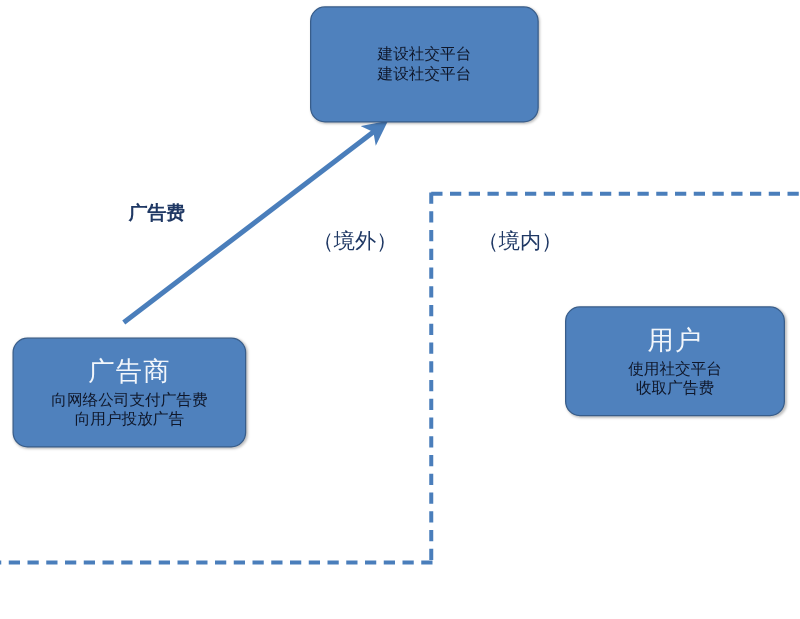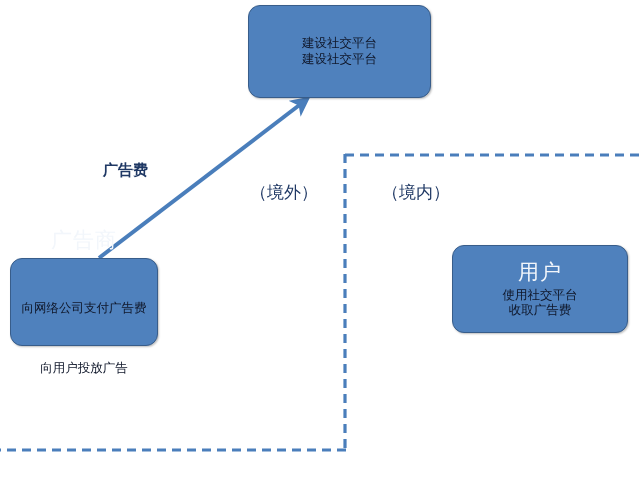--- a/index.html
+++ b/index.html
@@ -44,21 +44,21 @@
     white-space: nowrap;
   }
   .node .node-line {
     font-size: 12.5px;
     color: #0f172a;
     white-space: nowrap;
   }
 
   #node-social  { left: 248px; top: 5px;   width: 183px; height: 93px; }
   #node-social .node-title { font-size: 22px; }
-  #node-advertiser { left: 10px;  top: 258px; width: 148px; height: 88px; gap: 45px; }
+  #node-advertiser { left: 10px;  top: 270px; width: 187px; height: 88px; }
   #node-user       { left: 452px; top: 245px; width: 176px; height: 88px; }
 
   
   #boundary {
     position: absolute;
     left: 0;
     top: 0;
     width: 640px;
     height: 495px;
     z-index: 1;

